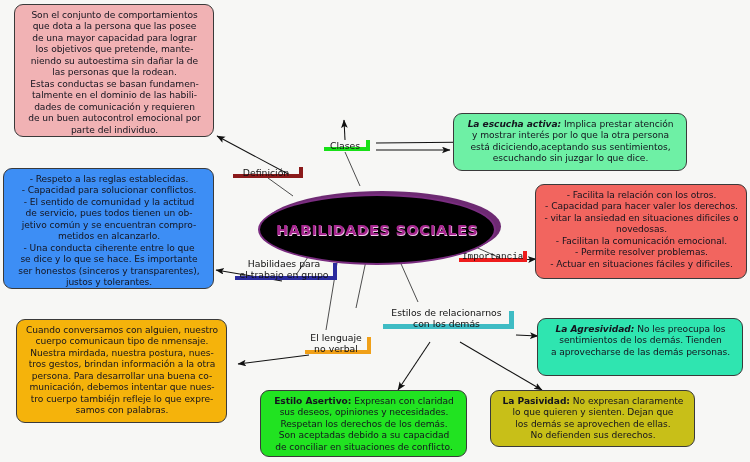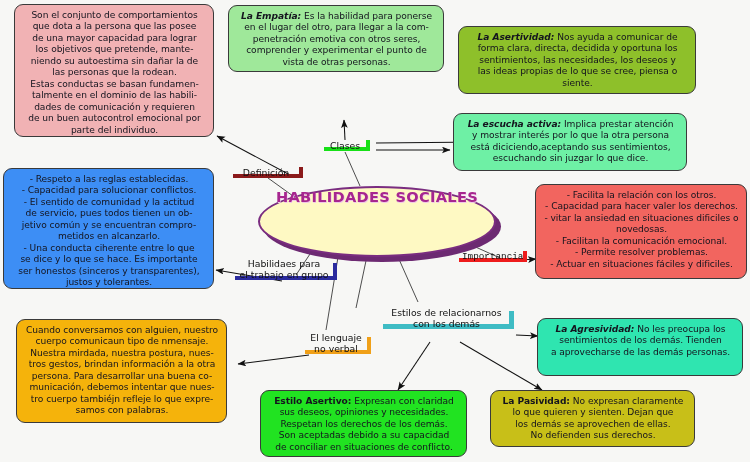--- a/index.html
+++ b/index.html
@@ -88,28 +88,29 @@
     position: absolute;
     left: 5px;
     top: 5px;
     width: 238px;
     height: 71px;
     border-radius: 50%;
     background: #6d2a72;
   }
   #center-node .body {
     position: absolute;
-    left: 0; top: 0;
+    left: 0; top: 8px;
     width: 238px;
     height: 71px;
     border-radius: 50%;
-    background: #fef9c3;
+    background: #000000;
     border: 2.5px solid #7a2d80;
     box-sizing: border-box;
     display: flex;
+    align-items: center;
     justify-content: center;
   }
   #center-node .label {
     font-size: 14.6px;
     font-weight: bold;
     color: #a6268f;
     letter-spacing: 0.3px;
     text-shadow: 0.6px 0.6px 0 #f0c8e8;
   }
 </style>
@@ -202,27 +203,21 @@
     <span class="txt">Estilos de relacionarnos</span>
     <span class="txt">con los demás</span>
     <span class="ul" style="background:#3fbcc4; height:5px;"></span>
     <span class="cap" style="background:#3fbcc4; height:18px; width:5px;"></span>
   </div>
 
   <div class="box" style="left:14px; top:4px; width:200px; height:133px; background:#f1b2b4;">
     <span>Son el conjunto de comportamientos<br>que dota a la persona que las posee<br>de una mayor capacidad para lograr<br>los objetivos que pretende, mante-<br>niendo su autoestima sin dañar la de<br>las personas que la rodean.<br>Estas conductas se basan fundamen-<br>talmente en el dominio de las habili-<br>dades de comunicación y requieren<br>de un buen autocontrol emocional por<br>parte del individuo.</span>
   </div>
 
-  <div class="box" style="left:228px; top:5px; width:216px; height:67px; background:#9fe89a;">
-    <span><span class="lead">La Empatía:</span> Es la habilidad para ponerse<br>en el lugar del otro, para llegar a la com-<br>penetración emotiva con otros seres,<br>comprender y experimentar el punto de<br>vista de otras personas.</span>
-  </div>
-
-  <div class="box" style="left:458px; top:26px; width:238px; height:68px; background:#8ec02a;">
-    <span><span class="lead">La Asertividad:</span>  Nos ayuda a comunicar de<br>forma clara, directa, decidida y oportuna los<br>sentimientos, las necesidades, los deseos y<br>las ideas propias de lo que se cree, piensa o<br>siente.</span>
-  </div>
+
 
   <div class="box" style="left:453px; top:113px; width:234px; height:58px; background:#6ef0a5;">
     <span><span class="lead">La escucha activa:</span>  Implica prestar atención<br>y mostrar interés por lo que la otra persona<br>está diciciendo,aceptando sus sentimientos,<br>escuchando sin juzgar lo que dice.</span>
   </div>
 
   <div class="box" style="left:3px; top:168px; width:211px; height:121px; background:#3d8ef5;">
     <span>- Respeto a las reglas establecidas.<br>- Capacidad para solucionar conflictos.<br>- El sentido de comunidad y la actitud<br>de servicio, pues todos tienen un ob-<br>jetivo común y se encuentran compro-<br>metidos en alcanzarlo.<br>- Una conducta ciherente entre lo que<br>se dice y lo que se hace. Es importante<br>ser honestos (sinceros y transparentes),<br>justos y tolerantes.</span>
   </div>
 
   <div class="box" style="left:535px; top:184px; width:212px; height:95px; background:#f2655f;">

